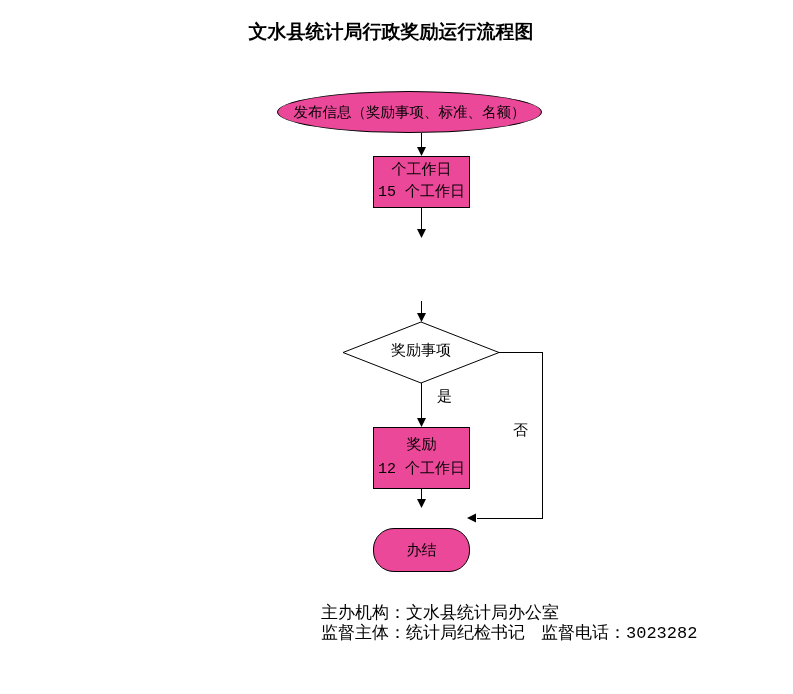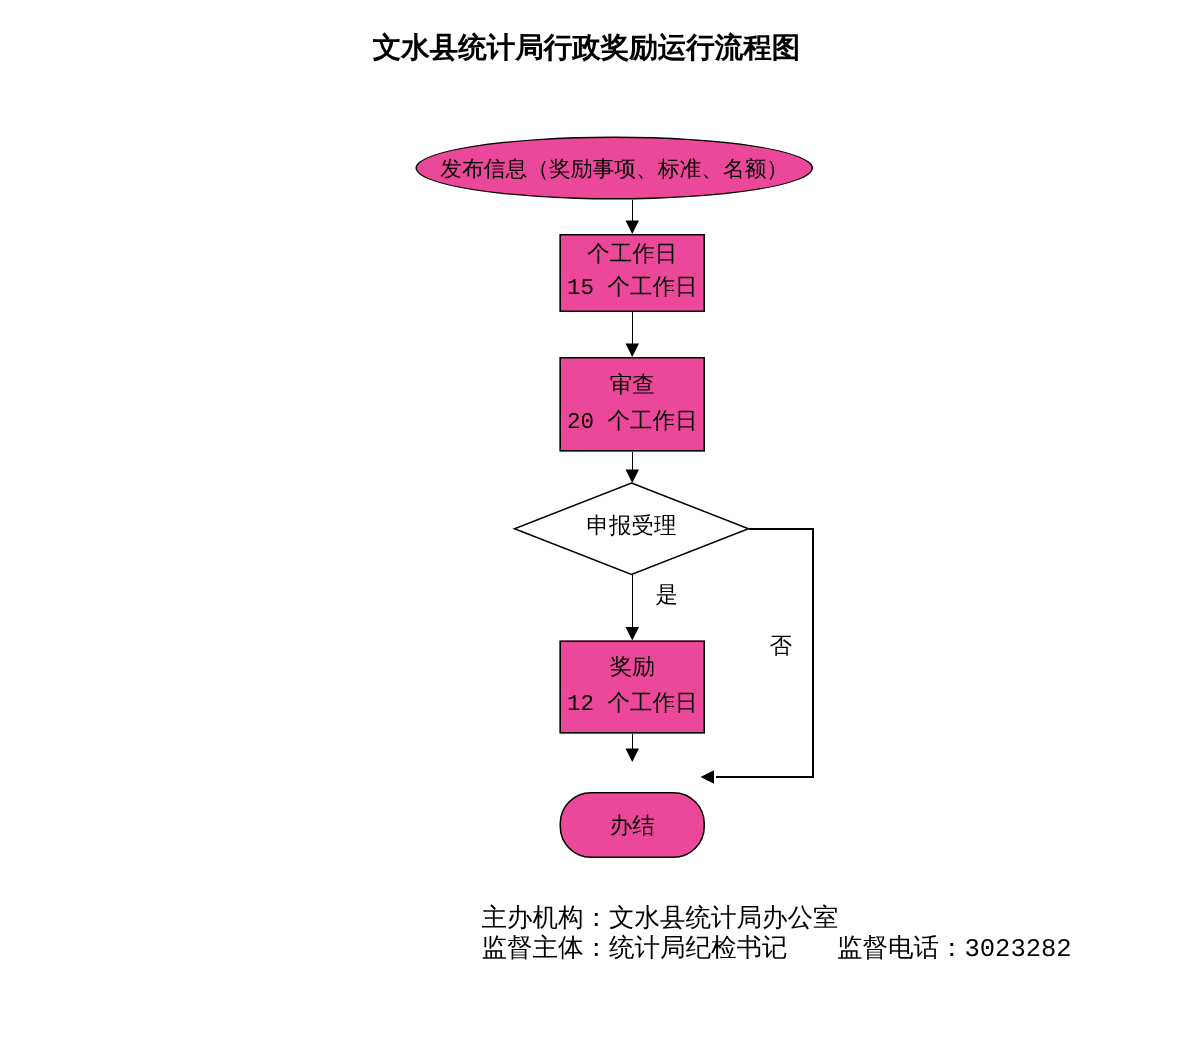--- a/index.html
+++ b/index.html
@@ -22,21 +22,21 @@
   .step-3{top:427px;height:62px;line-height:24px;}
   .end-cap{left:373px;top:528px;width:97px;height:44px;border-radius:21px;font-size:15px;}
   .decision-label{
     position:absolute;left:343px;top:343px;width:156px;text-align:center;
     font-size:15px;line-height:17px;
   }
   .branch-label{position:absolute;font-size:15px;line-height:17px;}
   .yes-label{left:437px;top:389px;}
   .no-label{left:513px;top:423px;}
   .footer{position:absolute;left:321px;top:604px;font-size:17px;line-height:19.5px;white-space:nowrap;}
-  .footer .phone{margin-left:33px;}
+  .footer .phone{margin-left:16px;}
   svg.overlay{position:absolute;left:0;top:0;pointer-events:none;}
   .flow-line{stroke:#000;stroke-width:1;fill:none;shape-rendering:crispEdges;}
   .flow-arrow{fill:#000;stroke:none;}
   .diamond{fill:none;stroke:#000;stroke-width:1;}
 </style>
 </head>
 <body>
 
 <div class="canvas">
 
@@ -44,26 +44,22 @@
 
   <div class="shape oval">
     <span>发布信息（奖励事项、标准、名额）</span>
   </div>
 
   <div class="shape rect step-1">
     <div>个工作日</div>
     <div>15 个工作日</div>
   </div>
 
-  <div class="shape rect step-2">
-    <div>审查</div>
-    <div>20 个工作日</div>
-  </div>
 
-  <div class="decision-label">申报受理</div>
+  <div class="decision-label">奖励事项</div>
 
   <div class="branch-label yes-label">是</div>
   <div class="branch-label no-label">否</div>
 
   <div class="shape rect step-3">
     <div>奖励</div>
     <div>12 个工作日</div>
   </div>
 
   <div class="shape end-cap">

